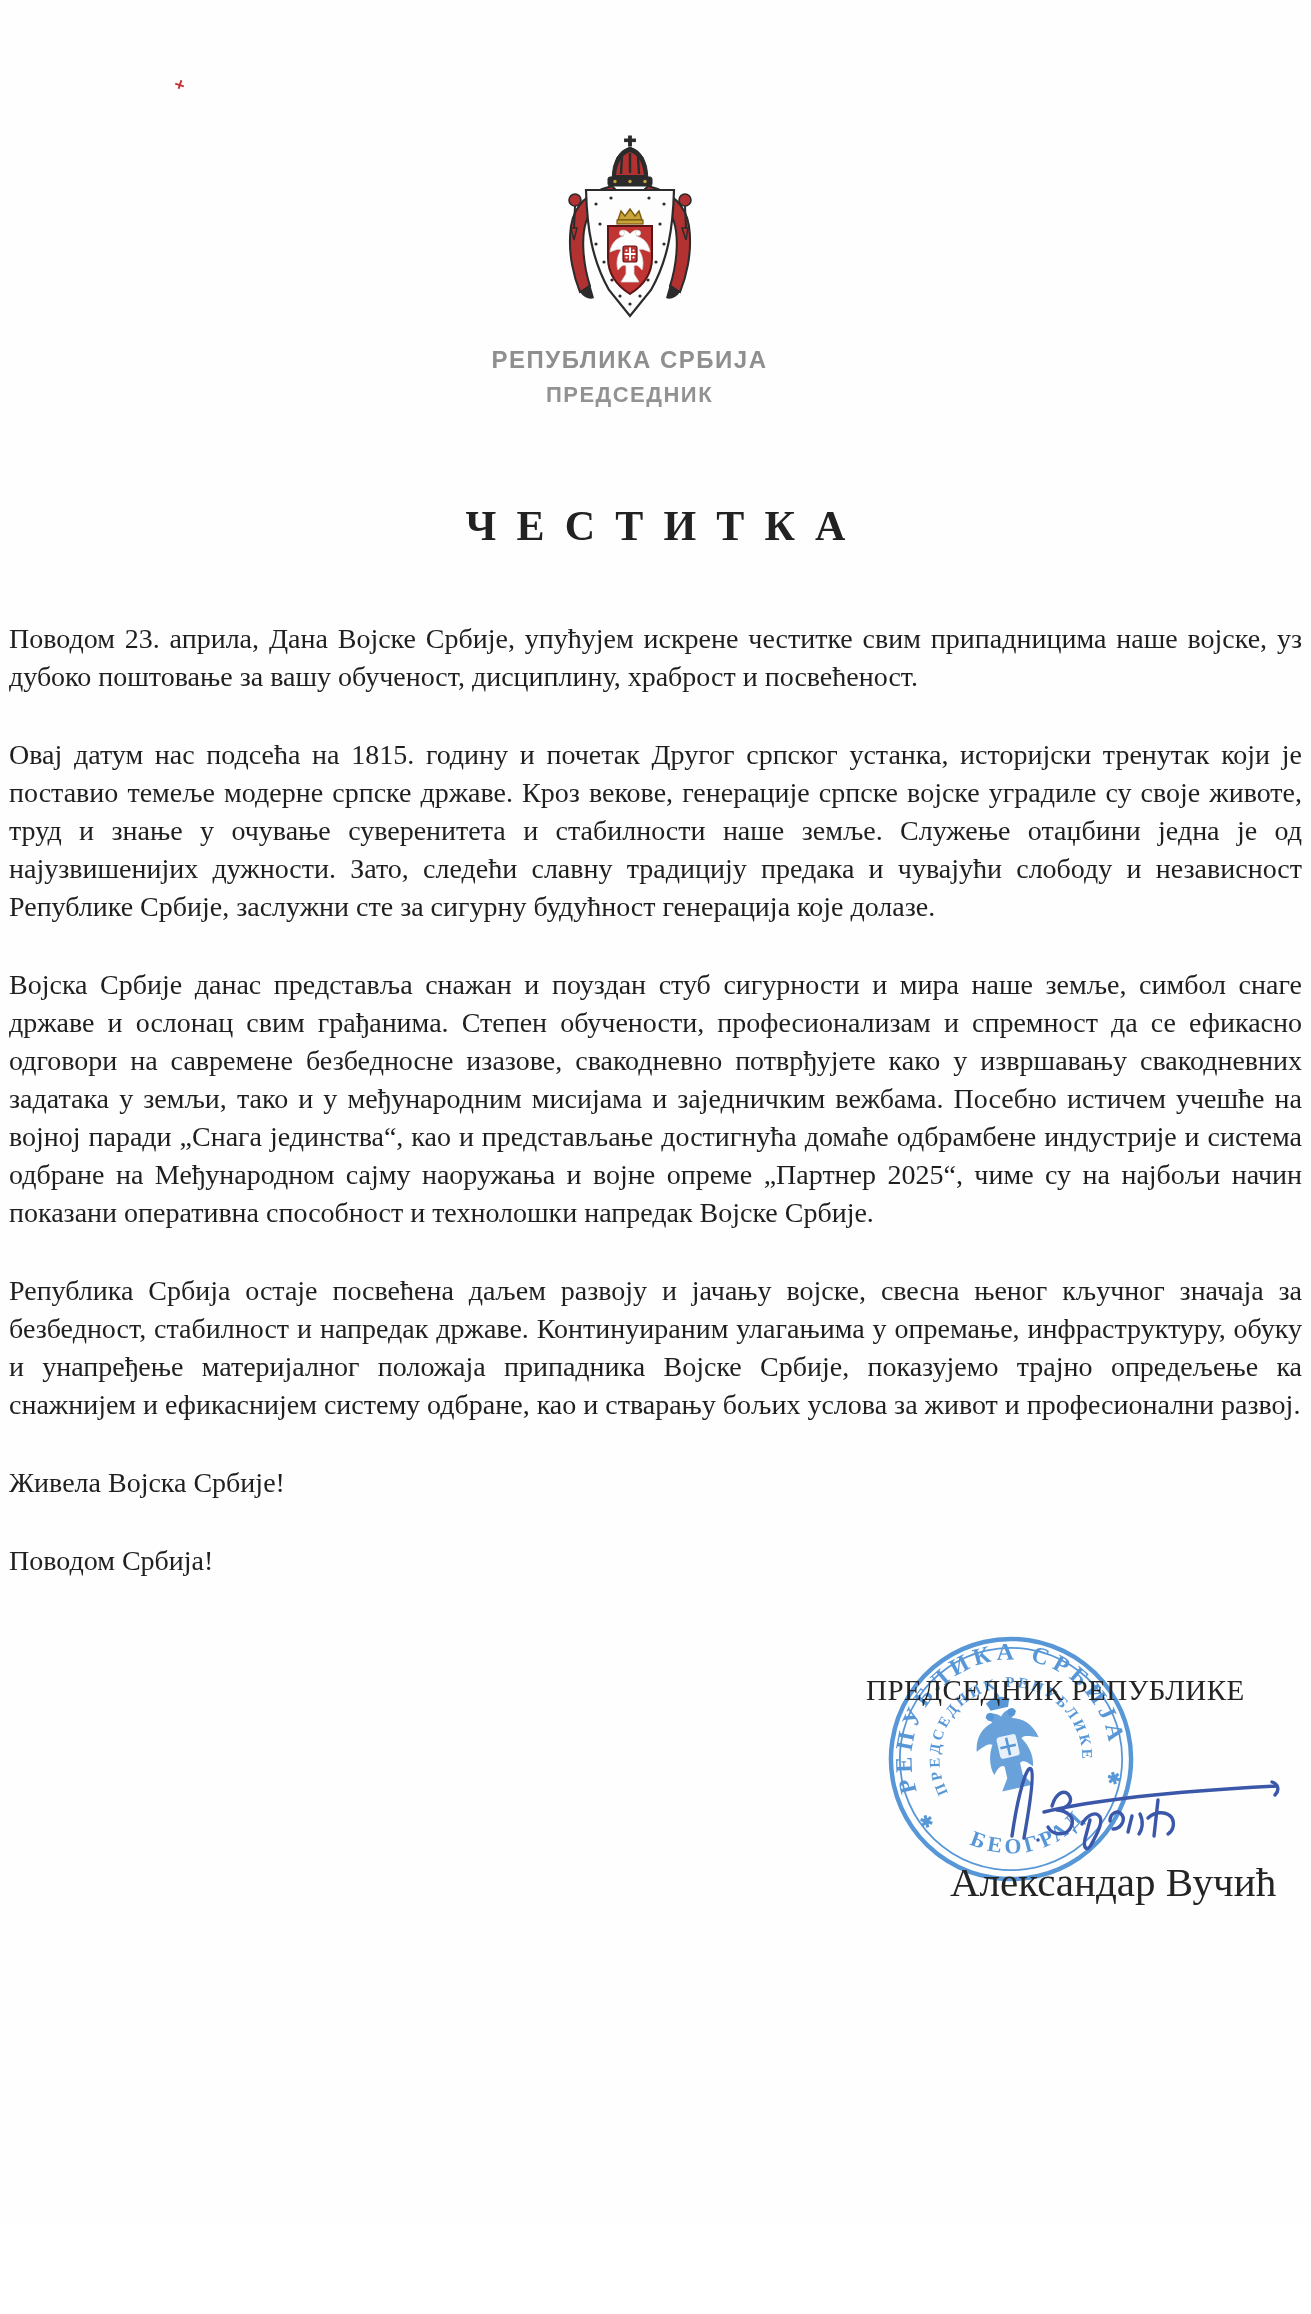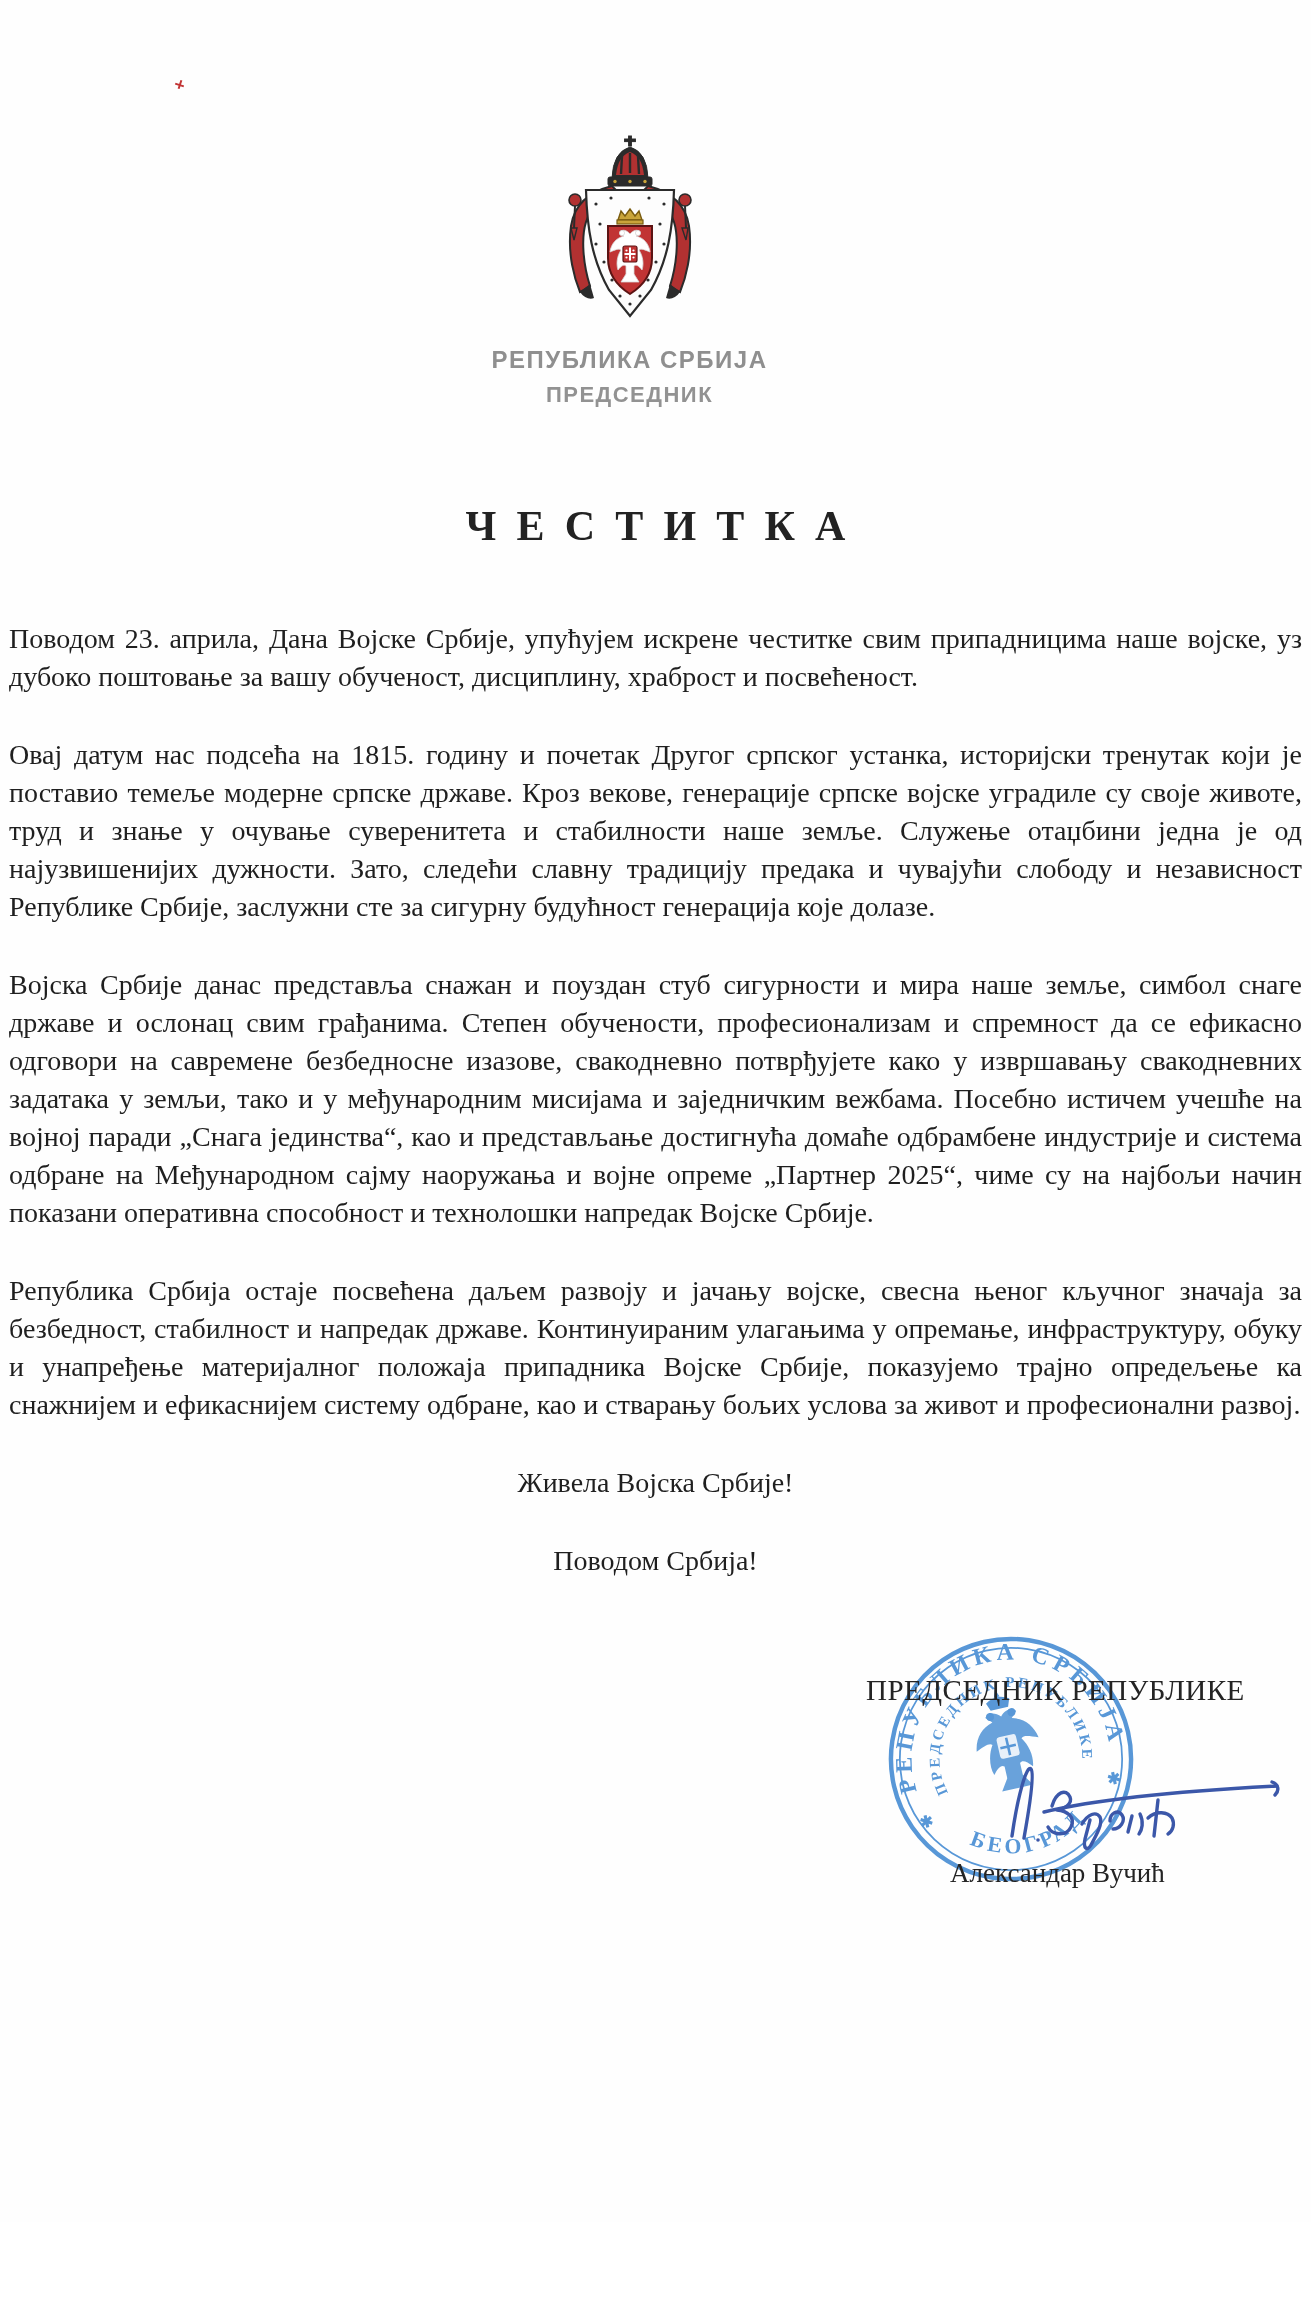--- a/index.html
+++ b/index.html
@@ -43,31 +43,31 @@
     padding-left:0.48em; 
     color:#222;
   }
   .content{margin-top:70px;padding:0 9px;}
   .content p{
     margin:0 0 40px 0;
     font-size:28px;
     line-height:38px;
     text-align:justify;
   }
-  .content p.salute{text-align:center;}
+  .content p.salute{text-align:left;}
   .sig-block{position:relative;height:420px;margin-top:8px;}
   .sig-label{
     position:absolute;left:866px;top:54px;
     font-size:29px;letter-spacing:0.5px;color:#242424;white-space:nowrap;
   }
   .stamp{position:absolute;left:882px;top:10px;opacity:0.92;}
   .handwriting{position:absolute;left:982px;top:128px;}
   .sig-name{
     position:absolute;left:950px;top:238px;
-    font-size:27px;color:#242424;white-space:nowrap;
+    font-size:41px;color:#242424;white-space:nowrap;
   }
 </style>
 </head>
 <body>
 
 <div class="page">
 
   <div class="artifact"></div>
 
   <div class="header">

